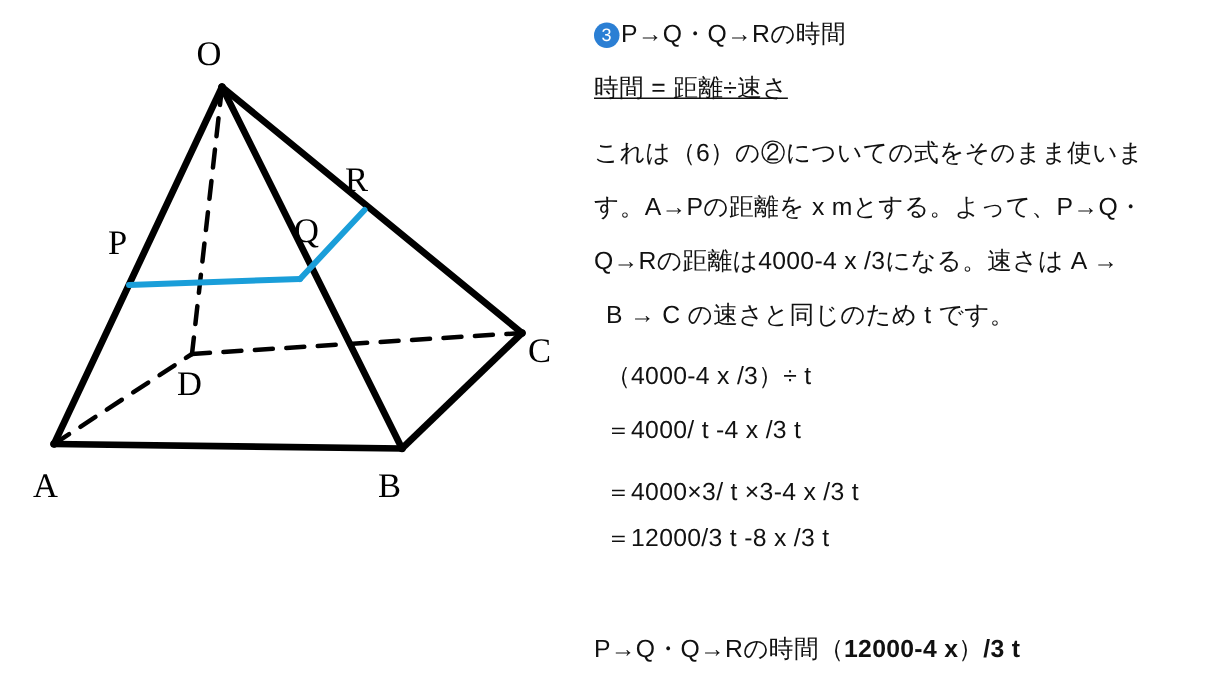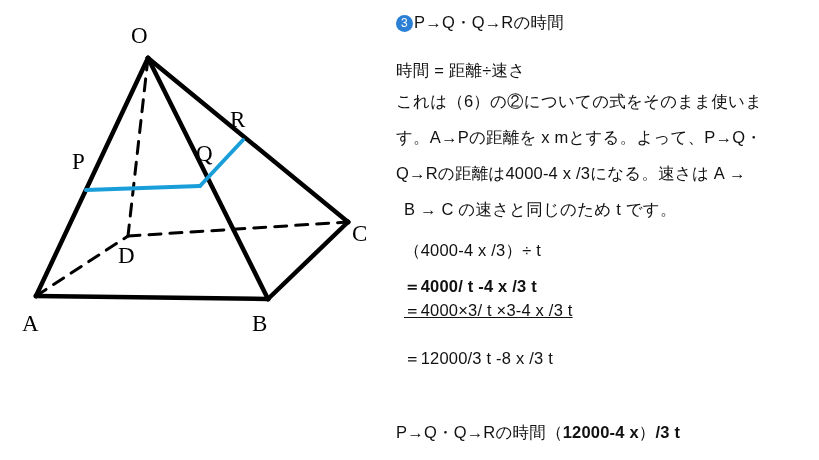--- a/index.html
+++ b/index.html
@@ -117,28 +117,28 @@
     <div class="vertex-label" style="left:22px;  top:312px;">A</div>
     <div class="vertex-label" style="left:252px; top:312px;">B</div>
   </div>
 
   <div id="text-panel">
 
     <div class="line" style="top:12px;">
       <span class="circled">3</span><span>P→Q・Q→Rの時間</span>
     </div>
 
-    <div class="line" style="top:60px;">時間 = 距離÷速さ</div>
+    <div class="line" style="top:48px;text-decoration:underline;">時間 = 距離÷速さ</div>
     <div class="line" style="top:91px;">これは（6）の②についての式をそのまま使いま</div>
     <div class="line" style="top:127px;">す。A→Pの距離を x mとする。よって、P→Q・</div>
     <div class="line" style="top:163px;">Q→Rの距離は4000-4 x /3になる。速さは A →</div>
     <div class="line indent1" style="top:199px;text-align:center;">B → C の速さと同じのため t です。</div>
     <div class="line indent1" style="top:240px;">（4000-4 x /3）÷ t</div>
-    <div class="line indent1" style="top:276px;font-weight:bold;">＝4000/ t -4 x /3 t</div>
-    <div class="line indent1" style="top:300px;text-decoration:underline;">＝4000×3/ t ×3-4 x /3 t</div>
+    <div class="line indent1" style="top:276px;">＝4000/ t -4 x /3 t</div>
+    <div class="line indent1" style="top:317px;">＝4000×3/ t ×3-4 x /3 t</div>
     <div class="line indent1" style="top:348px;">＝12000/3 t -8 x /3 t</div>
 
     <div class="line" style="top:422px;">
       <span>P→Q・Q→Rの時間（</span><span class="bold">12000-4 x</span><span>）</span><span class="bold">/3 t</span>
     </div>
 
   </div>
 </div>
 
 </body></html>

